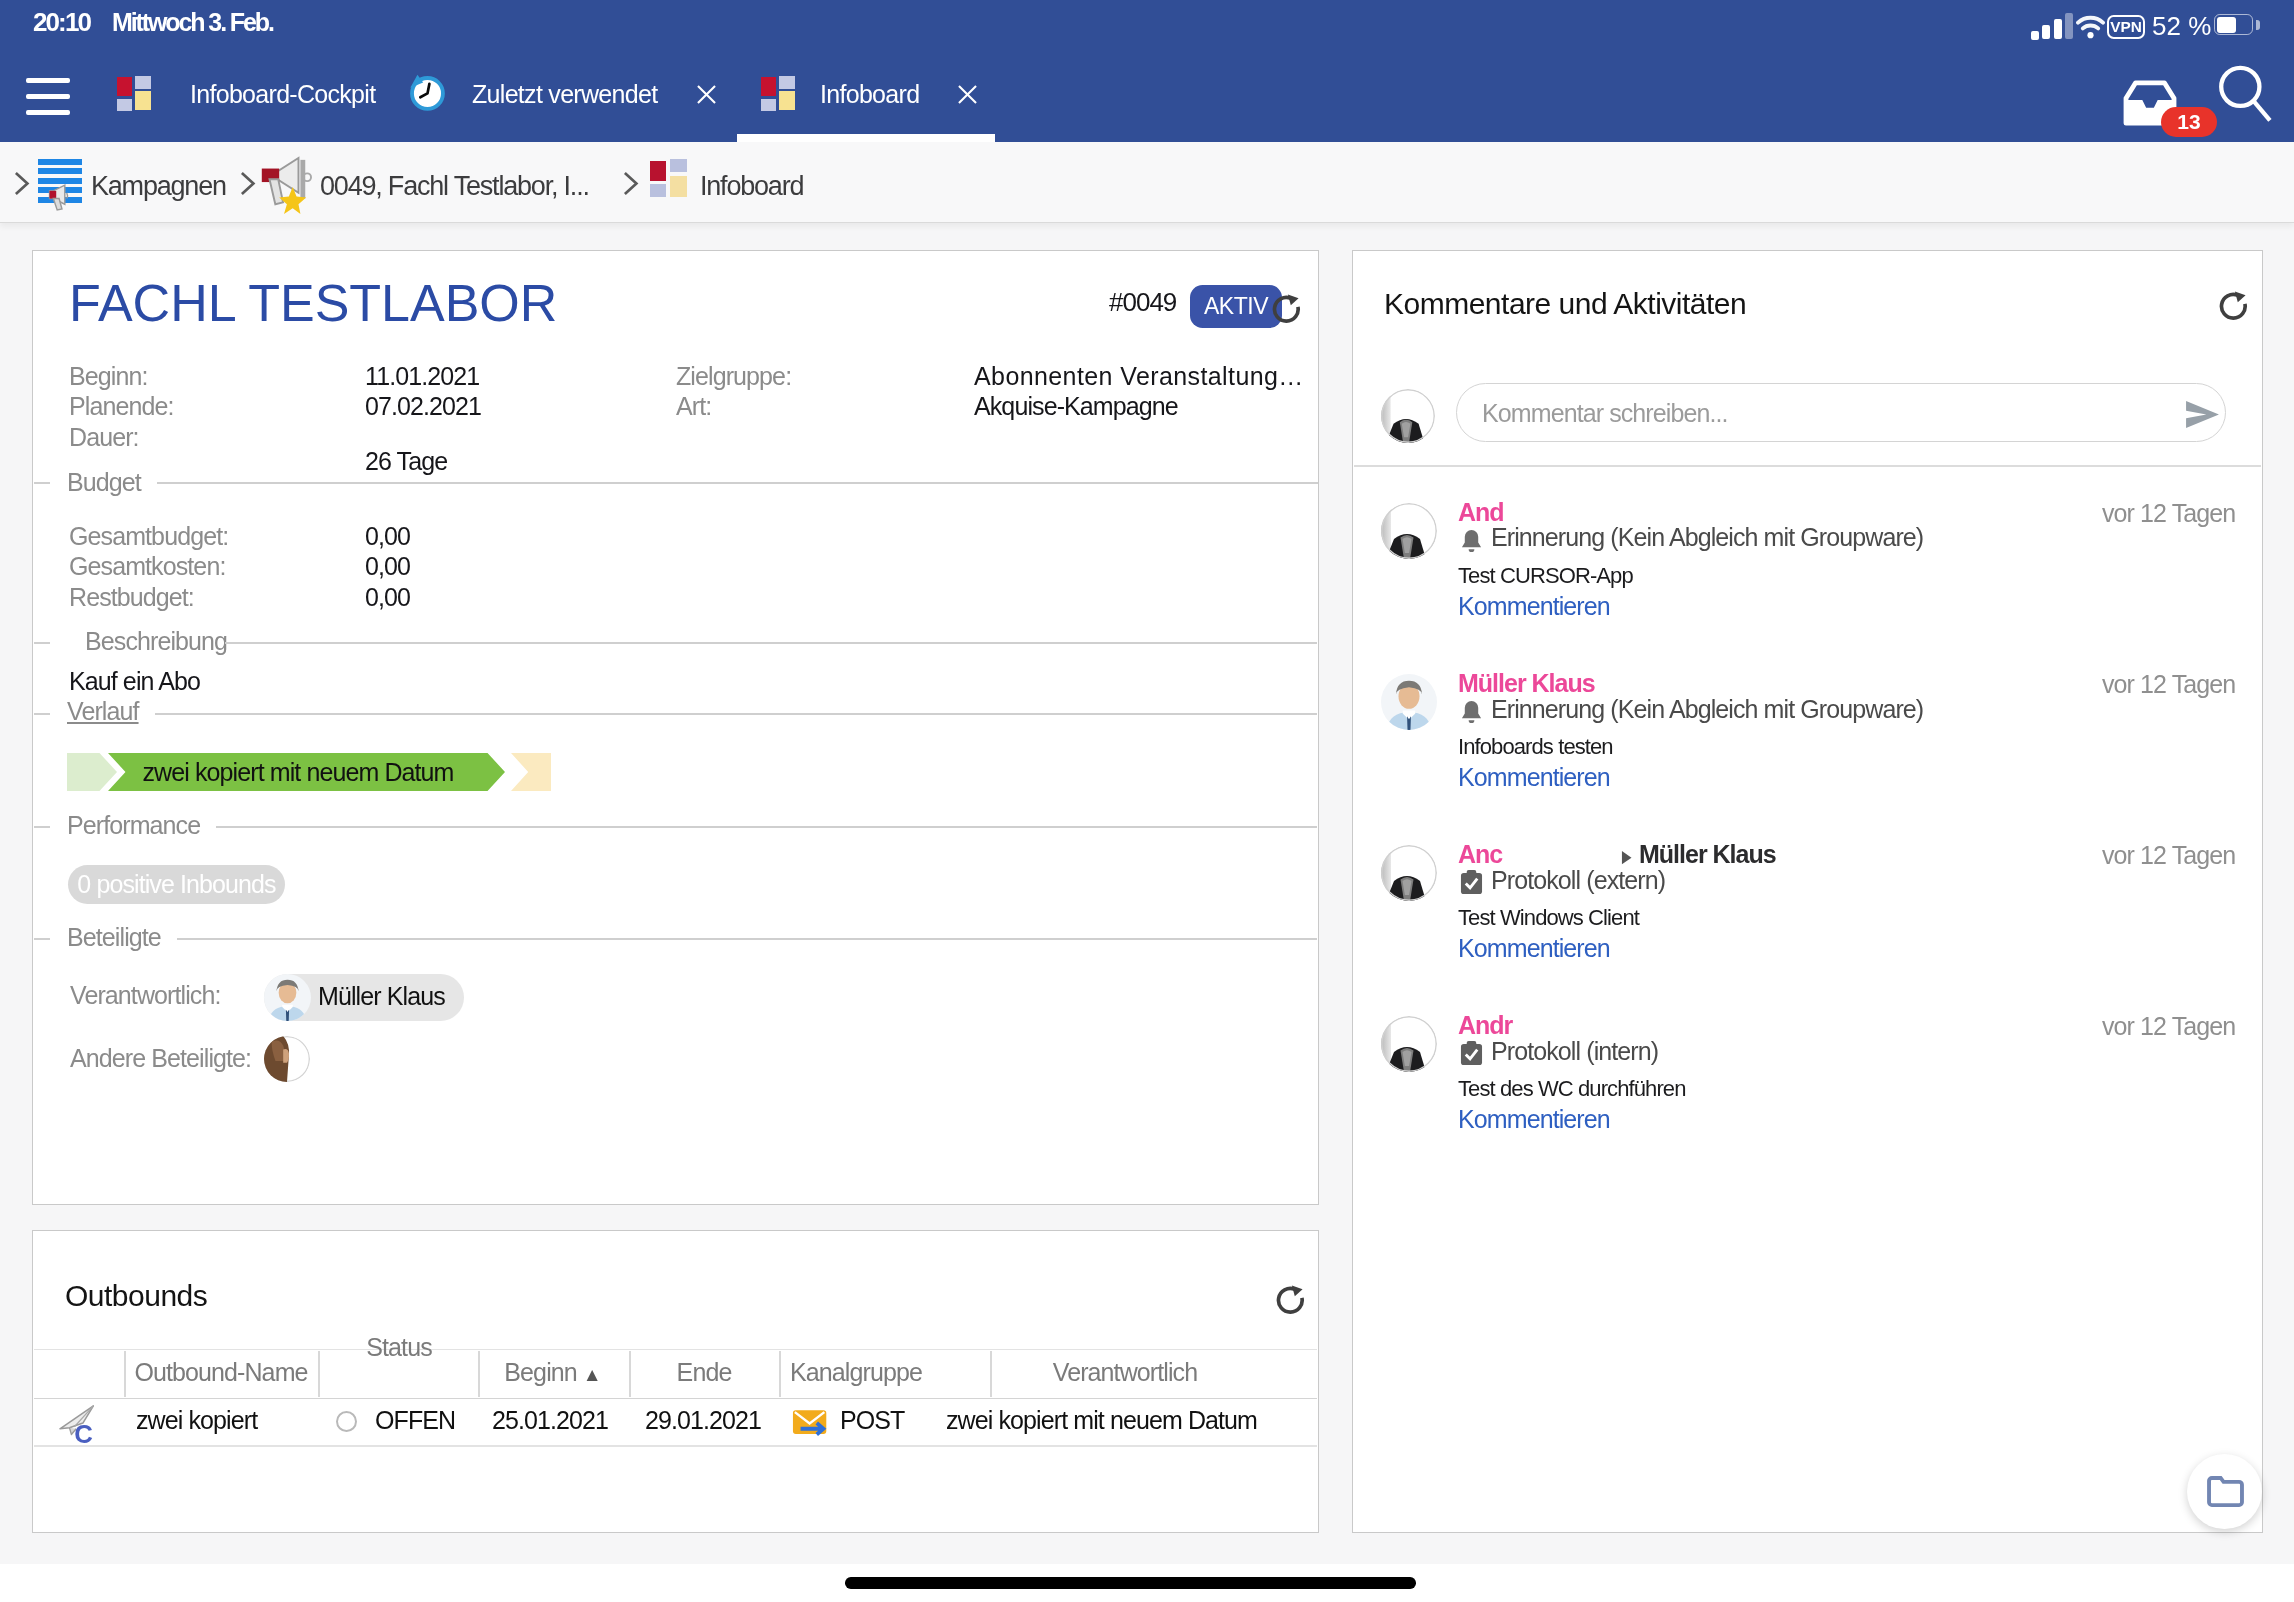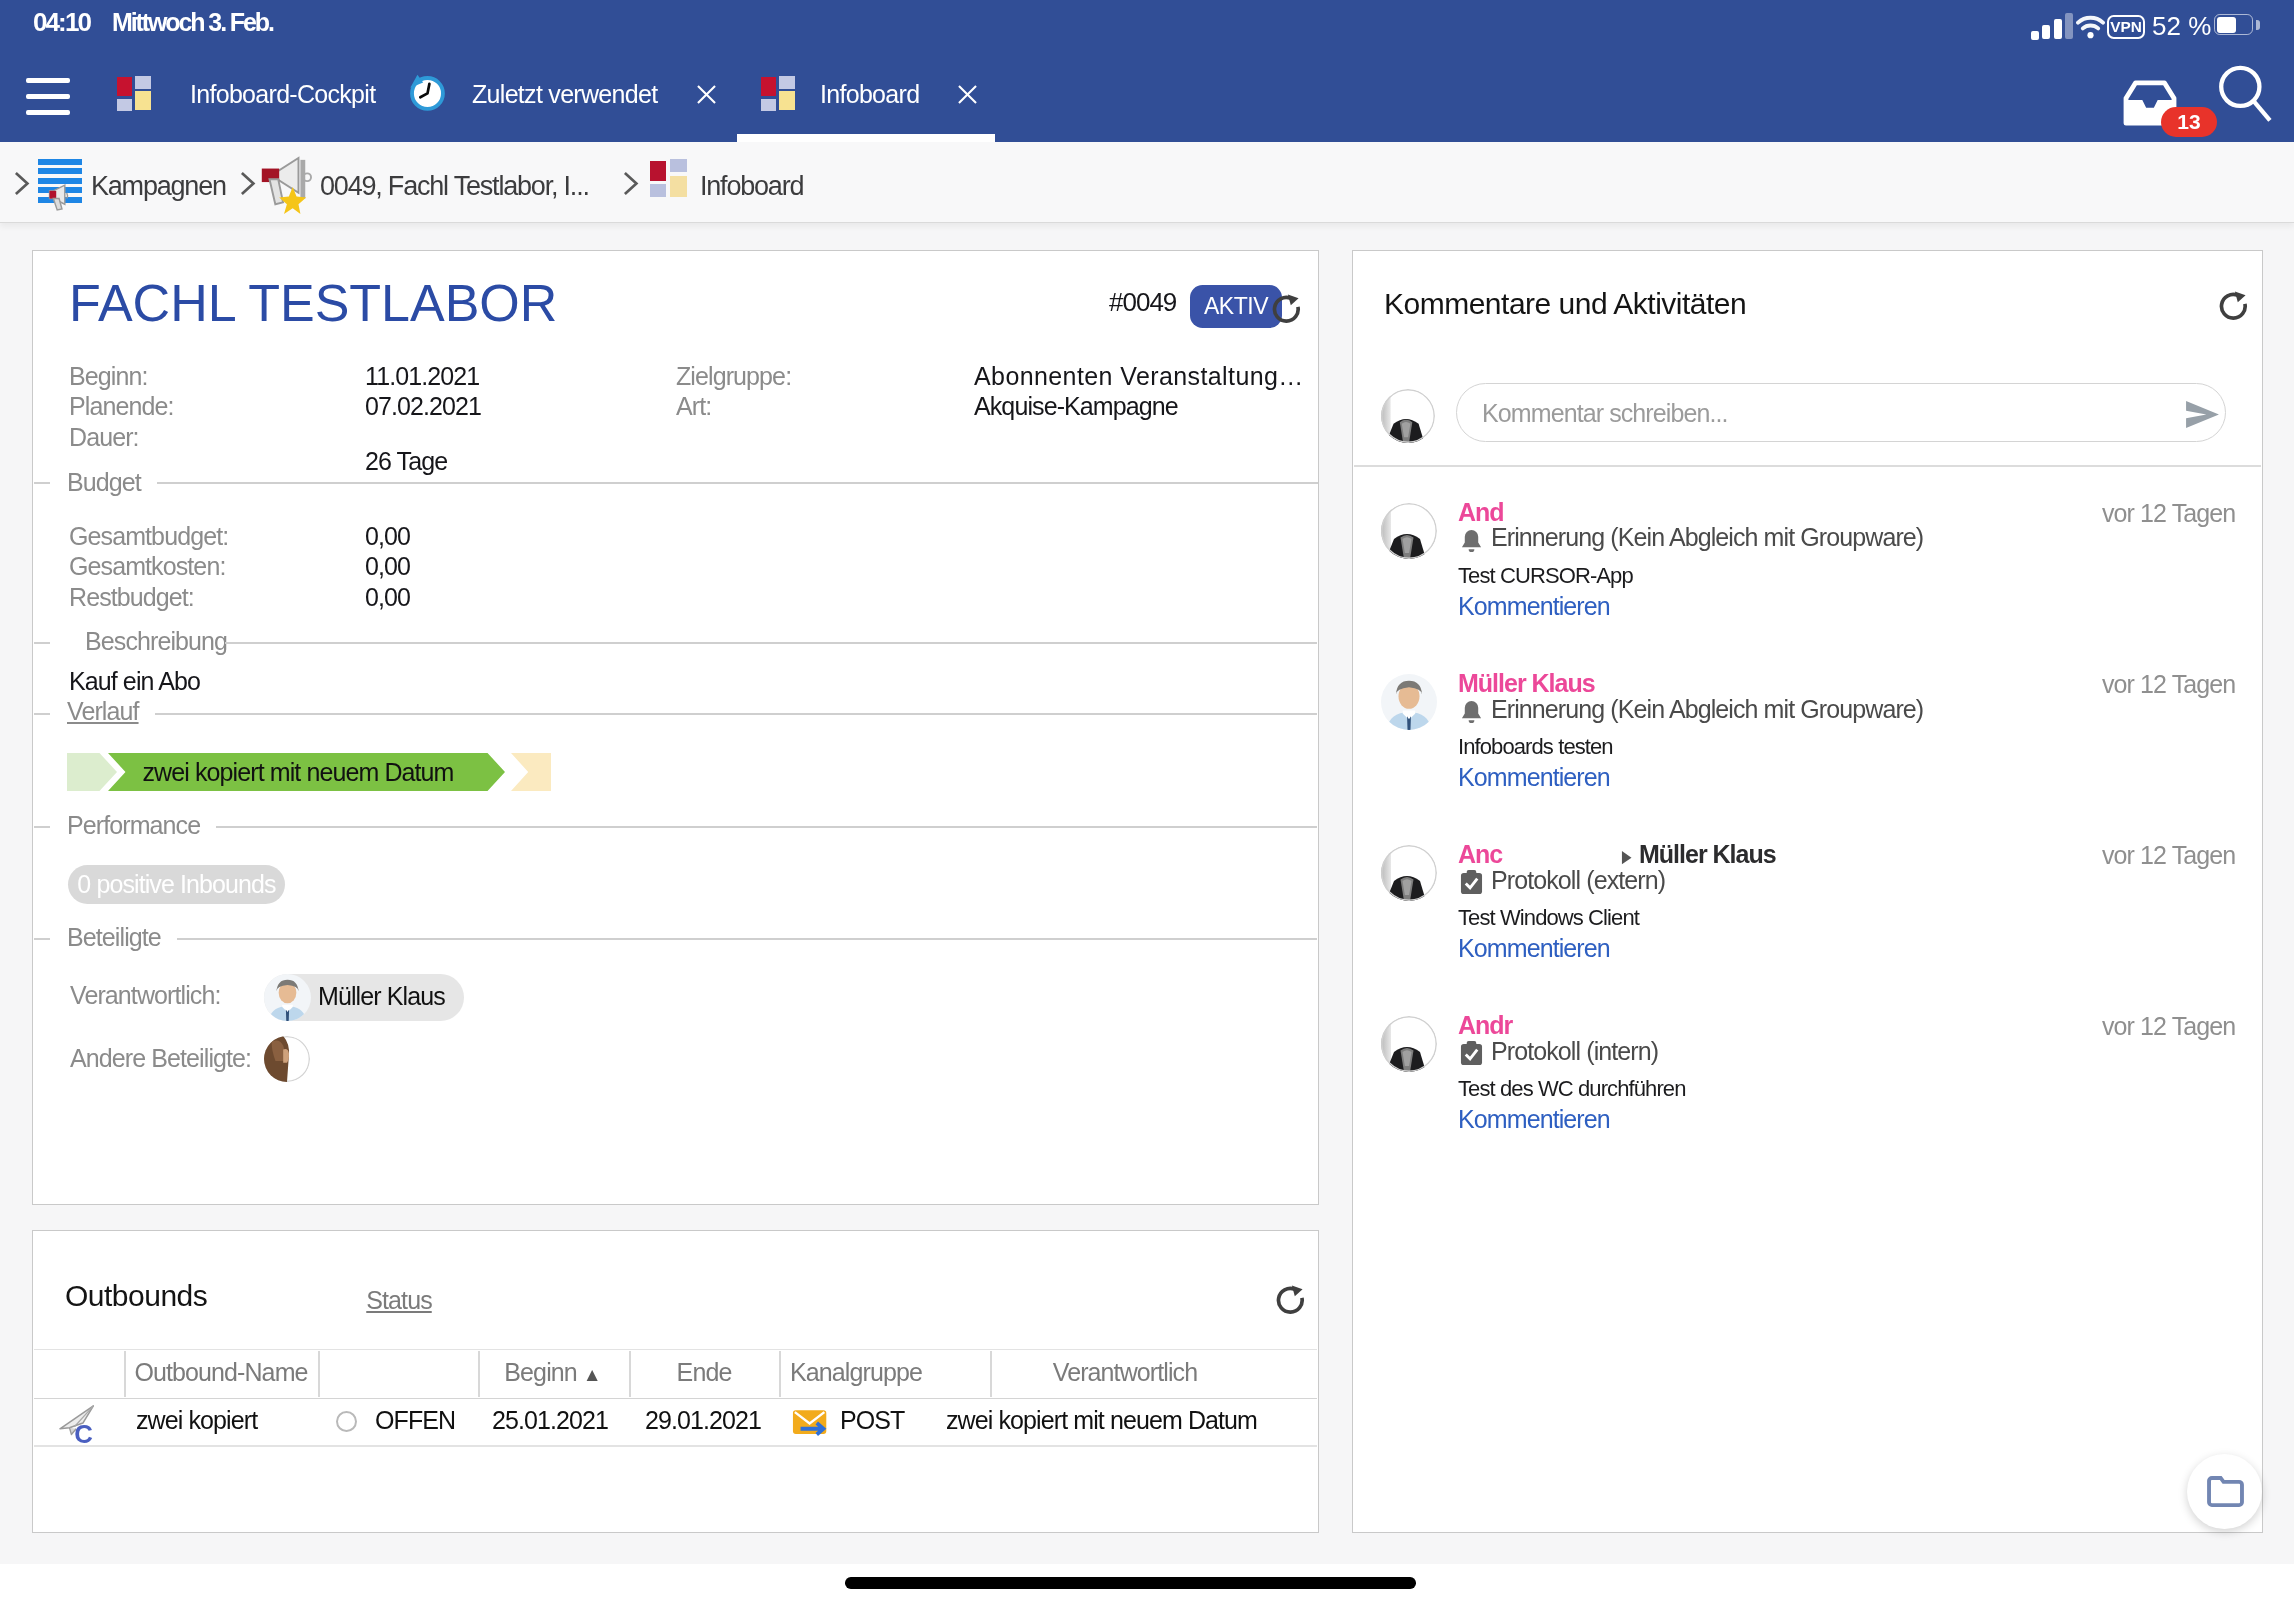--- a/index.html
+++ b/index.html
@@ -22,21 +22,21 @@
   .ctime { color:#8f8f8f; font-size:25px; line-height:25px; letter-spacing:-0.9px; }
   .cell { color:#111; font-size:25px; line-height:25px; letter-spacing:-0.9px; }
   .hcell { color:#7b7b7b; font-size:25px; line-height:25px; letter-spacing:-0.9px; }
 </style>
 </head>
 <body>
 <div id="app">
   <div id="content"></div>
 
   <div class="abs" id="nav" style="left:0;top:0;width:2294px;height:142px;background:#314e96;"></div>
-  <div class="abs" style="left:33px;top:8.6px;font-size:26px;line-height:26px;font-weight:bold;color:#fff;letter-spacing:-1.9px;">04:10</div>
+  <div class="abs" style="left:33px;top:8.6px;font-size:26px;line-height:26px;font-weight:bold;color:#fff;letter-spacing:-1.9px;">20:10</div>
   <div class="abs" style="left:112px;top:9.6px;font-size:25px;line-height:25px;font-weight:bold;color:#fff;letter-spacing:-2.1px;">Mittwoch 3. Feb.</div>
 
   <div class="abs" style="left:2031px;top:31px;width:7.7px;height:8.6px;background:#fff;border-radius:1.9px;"></div>
   <div class="abs" style="left:2042px;top:25px;width:7.7px;height:14.4px;background:#fff;border-radius:1.9px;"></div>
   <div class="abs" style="left:2054px;top:19px;width:7.7px;height:20px;background:#fff;border-radius:1.9px;"></div>
   <div class="abs" style="left:2065px;top:13.4px;width:7.7px;height:26px;background:rgba(255,255,255,0.4);border-radius:1.9px;"></div>
   <svg class="abs" style="left:2076px;top:14.4px;" width="29" height="25" viewBox="0 0 30 26">
     <path d="M2 9 A 19 19 0 0 1 28 9" fill="none" stroke="#ffffff" stroke-width="4" stroke-linecap="round" opacity=".95"></path>
     <path d="M7 15 A 12 12 0 0 1 23 15" fill="none" stroke="#ffffff" stroke-width="4" stroke-linecap="round" opacity=".95"></path>
     <circle cx="15" cy="22" r="3.2" fill="#ffffff"></circle>
@@ -223,21 +223,21 @@
   </svg>
 
   <div class="abs" style="left:34px;top:1349px;width:1283px;height:50px;border-top:1.9px solid #e3e3e3;border-bottom:1.9px solid #d4d4d4;"></div>
   <div class="abs" style="left:124px;top:1351px;width:1.9px;height:46px;background:#d8d8d8;"></div>
   <div class="abs" style="left:318px;top:1351px;width:1.9px;height:46px;background:#d8d8d8;"></div>
   <div class="abs" style="left:478px;top:1351px;width:1.9px;height:46px;background:#d8d8d8;"></div>
   <div class="abs" style="left:629px;top:1351px;width:1.9px;height:46px;background:#d8d8d8;"></div>
   <div class="abs" style="left:779px;top:1351px;width:1.9px;height:46px;background:#d8d8d8;"></div>
   <div class="abs" style="left:990px;top:1351px;width:1.9px;height:46px;background:#d8d8d8;"></div>
   <div class="abs hcell" style="left:221px;top:1360px;transform:translateX(-50%);">Outbound-Name</div>
-  <div class="abs hcell" style="left:399px;top:1288px;transform:translateX(-50%);text-decoration:underline;">Status</div>
+  <div class="abs hcell" style="left:399px;top:1335px;transform:translateX(-50%);">Status</div>
   <div class="abs hcell" style="left:553px;top:1360px;transform:translateX(-50%);">Beginn <span style="color:#555;font-size:19px;letter-spacing:0;">▲</span></div>
   <div class="abs hcell" style="left:704px;top:1360px;transform:translateX(-50%);">Ende</div>
   <div class="abs hcell" style="left:856px;top:1360px;transform:translateX(-50%);">Kanalgruppe</div>
   <div class="abs hcell" style="left:1125px;top:1360px;transform:translateX(-50%);">Verantwortlich</div>
 
   <svg class="abs" style="left:58px;top:1403px;" width="44" height="42" viewBox="0 0 46 44">
     <path d="M2 27 L37 3 L26 21 L12 26 Z" fill="#ededed" stroke="#9a9a9a" stroke-width="1.6" stroke-linejoin="round"></path>
     <path d="M12 26 L14 33 L19 27" fill="#d7d7d7" stroke="#9a9a9a" stroke-width="1.4" stroke-linejoin="round"></path>
     <path d="M37 3 L17 25" fill="none" stroke="#a8a8a8" stroke-width="1.4"></path>
     <text x="17" y="42" font-size="27" font-weight="bold" fill="#4a5fc0" font-family="Liberation Sans">C</text>

